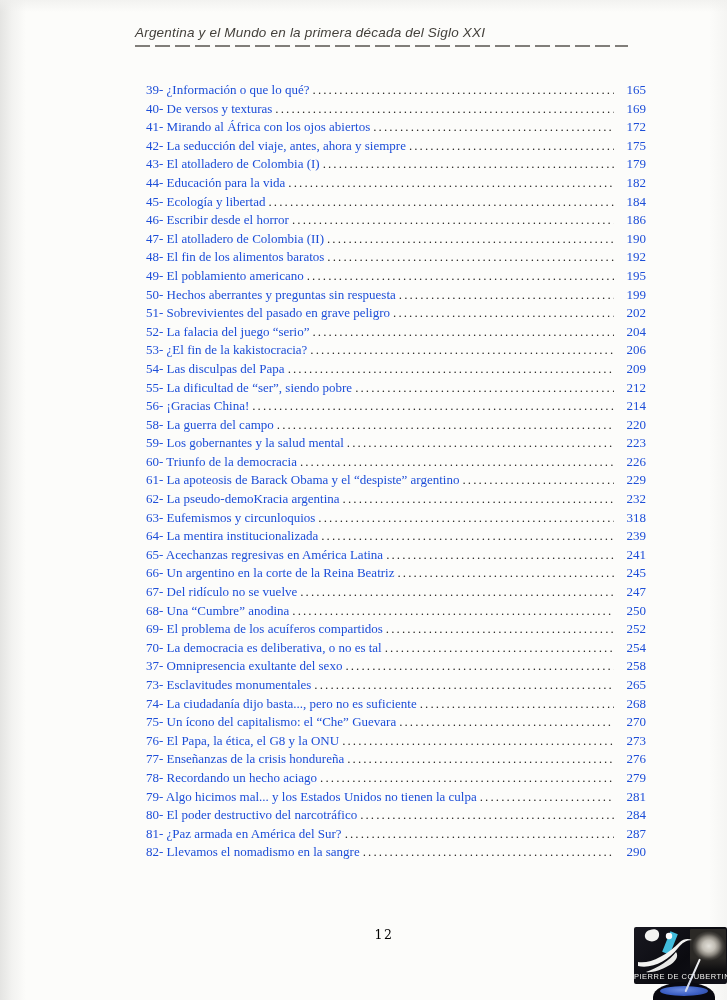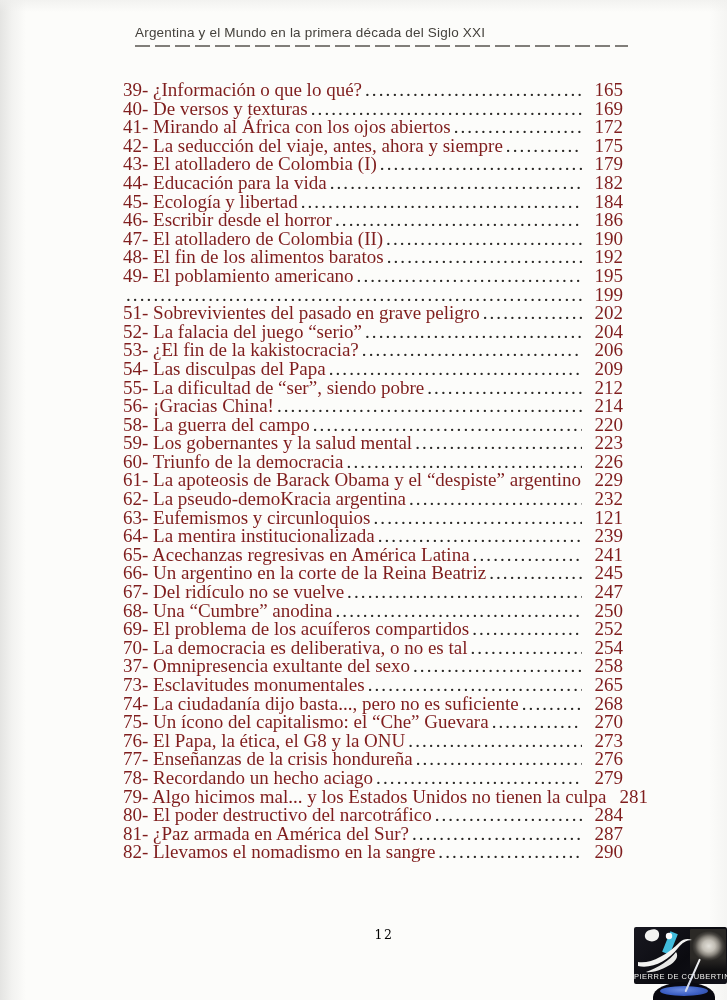--- a/index.html
+++ b/index.html
@@ -13,33 +13,33 @@
     background:linear-gradient(to right,#e4e4e2 0%,#f2f2f0 45%,rgba(252,252,250,0) 100%);}
   .edge-top{position:absolute;left:0;top:0;right:0;height:12px;
     background:linear-gradient(to bottom,#eeeeec,rgba(252,252,250,0));opacity:.7;}
   .edge-right{position:absolute;right:0;top:0;bottom:0;width:18px;
     background:linear-gradient(to left,#f0f0ee,rgba(252,252,250,0));opacity:.6;}
 
   
   .running-header{
     position:absolute;left:135px;top:25px;width:493px;
     font-family:"Liberation Sans", sans-serif;
-    font-size:13.5px;color:#44413c;letter-spacing:.2px;
+    font-style:italic;font-size:13.5px;color:#44413c;letter-spacing:.2px;
   }
   .header-rule{
     position:absolute;left:135px;top:45px;width:493px;height:1.7px;
     background:repeating-linear-gradient(90deg,
       #57544e 0px,#57544e 15px,rgba(0,0,0,0) 15px,rgba(0,0,0,0) 20px);
     opacity:.75;
   }
 
   
   .toc{
-    position:absolute;left:123px;top:81px;width:500px;
-    font-size:19px;line-height:18.6px;color:#7f1d1d;
+    position:absolute;left:146px;top:81px;width:500px;
+    font-size:13px;line-height:18.6px;color:#1d4ed8;
   }
   .toc-row{display:flex;align-items:baseline;white-space:nowrap;}
   .toc-title{flex:0 0 auto;}
   .toc-dots{flex:1 1 auto;min-width:0;overflow:hidden;white-space:nowrap;color:#2b2926;}
   .toc-dots::after{
     content:"....................................................................................................";
     letter-spacing:2.1px;margin-left:3px;
   }
   .toc-page{flex:0 0 auto;margin-left:13px;}
 
@@ -155,20 +155,21 @@
     <span class="toc-page">192</span>
   </div>
 
   <div class="toc-row">
     <span class="toc-title">49- El poblamiento americano</span>
     <span class="toc-dots"></span>
     <span class="toc-page">195</span>
   </div>
 
   <div class="toc-row">
+    <span class="toc-title">50- Hechos aberrantes y preguntas sin respuesta</span>
     <span class="toc-dots"></span>
     <span class="toc-page">199</span>
   </div>
 
   <div class="toc-row">
     <span class="toc-title">51- Sobrevivientes del pasado en grave peligro</span>
     <span class="toc-dots"></span>
     <span class="toc-page">202</span>
   </div>
 
@@ -229,21 +230,21 @@
 
   <div class="toc-row">
     <span class="toc-title">62- La pseudo-demoKracia argentina</span>
     <span class="toc-dots"></span>
     <span class="toc-page">232</span>
   </div>
 
   <div class="toc-row">
     <span class="toc-title">63- Eufemismos y circunloquios</span>
     <span class="toc-dots"></span>
-    <span class="toc-page">121</span>
+    <span class="toc-page">318</span>
   </div>
 
   <div class="toc-row">
     <span class="toc-title">64- La mentira institucionalizada</span>
     <span class="toc-dots"></span>
     <span class="toc-page">239</span>
   </div>
 
   <div class="toc-row">
     <span class="toc-title">65- Acechanzas regresivas en América Latina</span>

